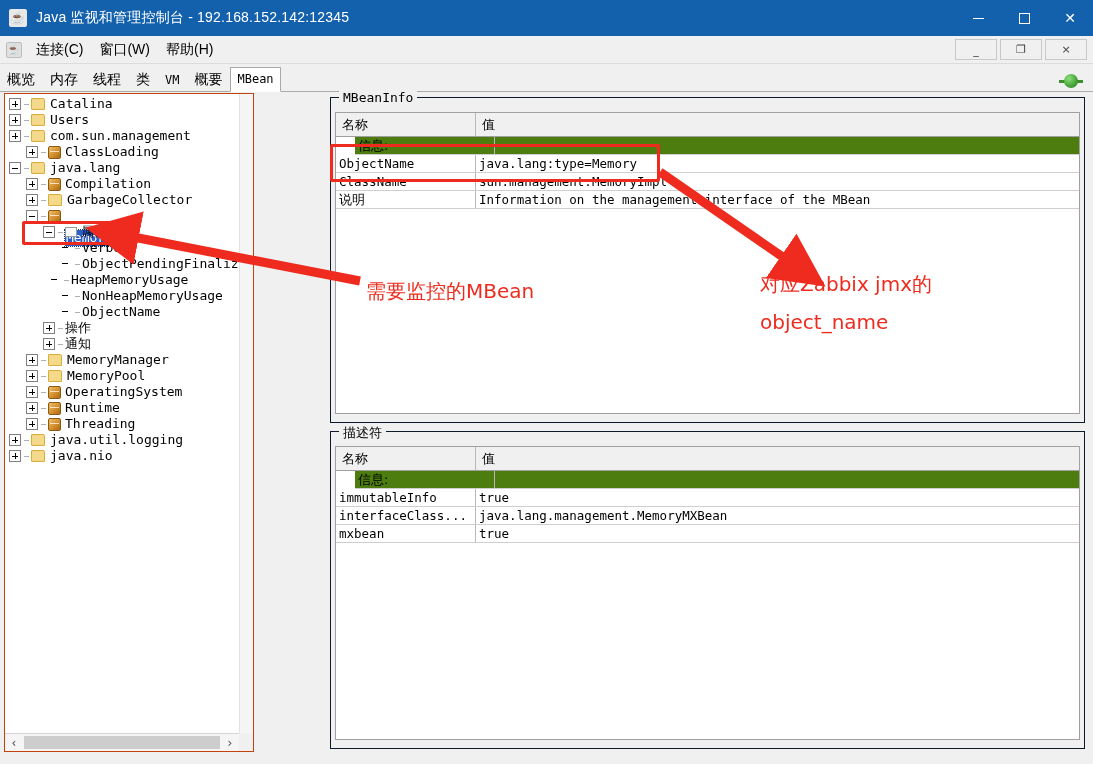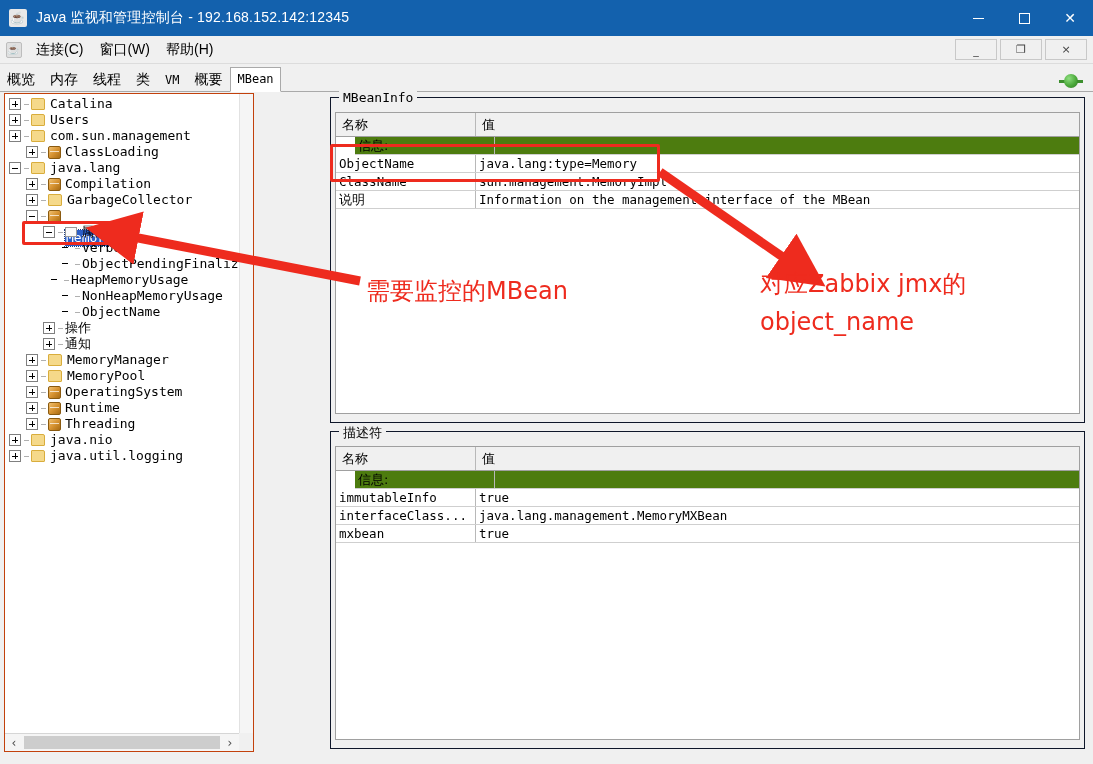--- a/index.html
+++ b/index.html
@@ -226,21 +226,21 @@
     white-space: nowrap;
   }
   .td.cjk { font-family: "DejaVu Sans", sans-serif; font-size: 13px; }
   .td.c1 { width: 140px; border-right: 1px solid #b8b8b8; flex: none; }
   .td.c2 { flex: 1; }
 
   
   .overlay { position: absolute; left: 0; top: 0; width: 1093px; height: 764px; pointer-events: none; }
   .anno-text {
     position: absolute; color: #ee2b1e; font-family: "DejaVu Sans", sans-serif;
-    font-size: 24px; line-height: 38px; white-space: pre-line; font-weight: 400;
+    font-size: 20px; line-height: 38px; white-space: pre-line; font-weight: 400;
   }
   .redbox {
     position: absolute; border: 3px solid #ee2b1e; border-radius: 2px;
   }
 </style>
 </head>
 <body>
 
 <div id="app">
 
@@ -408,27 +408,27 @@
             <div class="trow" style="padding-left: 21px;">
               <span class="exp plus"></span>
               <span class="dash"></span>
               <span class="ico-bean"></span>
               <span class="tlabel">Threading</span>
             </div>
             <div class="trow" style="padding-left: 4px;">
               <span class="exp plus"></span>
               <span class="dash"></span>
               <span class="ico-folder"></span>
+              <span class="tlabel">java.util.logging</span>
+            </div>
+            <div class="trow" style="padding-left: 4px;">
+              <span class="exp plus"></span>
+              <span class="dash"></span>
+              <span class="ico-folder"></span>
               <span class="tlabel">java.nio</span>
-            </div>
-            <div class="trow" style="padding-left: 4px;">
-              <span class="exp plus"></span>
-              <span class="dash"></span>
-              <span class="ico-folder"></span>
-              <span class="tlabel">java.util.logging</span>
             </div>
           </div>
       </div>
       <div class="vscroll-tree"></div>
       <div class="hscroll">
         <div class="hs-arrow">‹</div>
         <div class="hs-thumb"></div>
         <div class="hs-arrow">›</div>
       </div>
       <div class="corner-box"></div>

